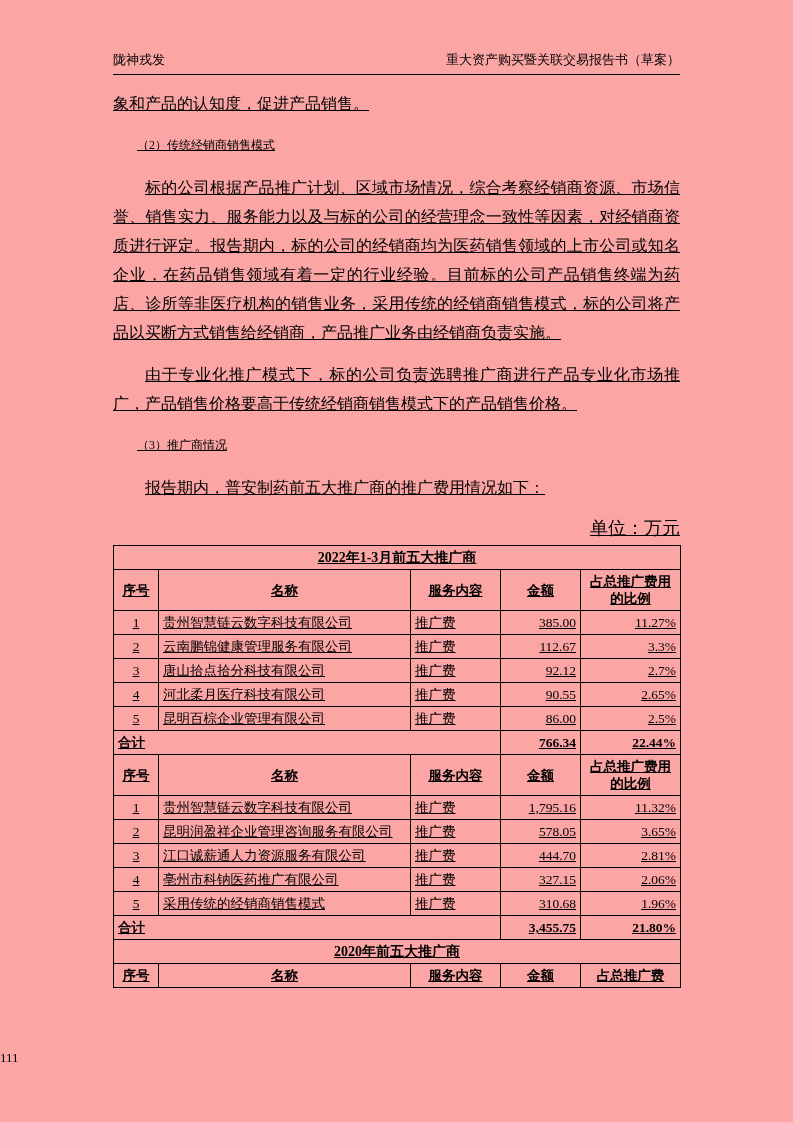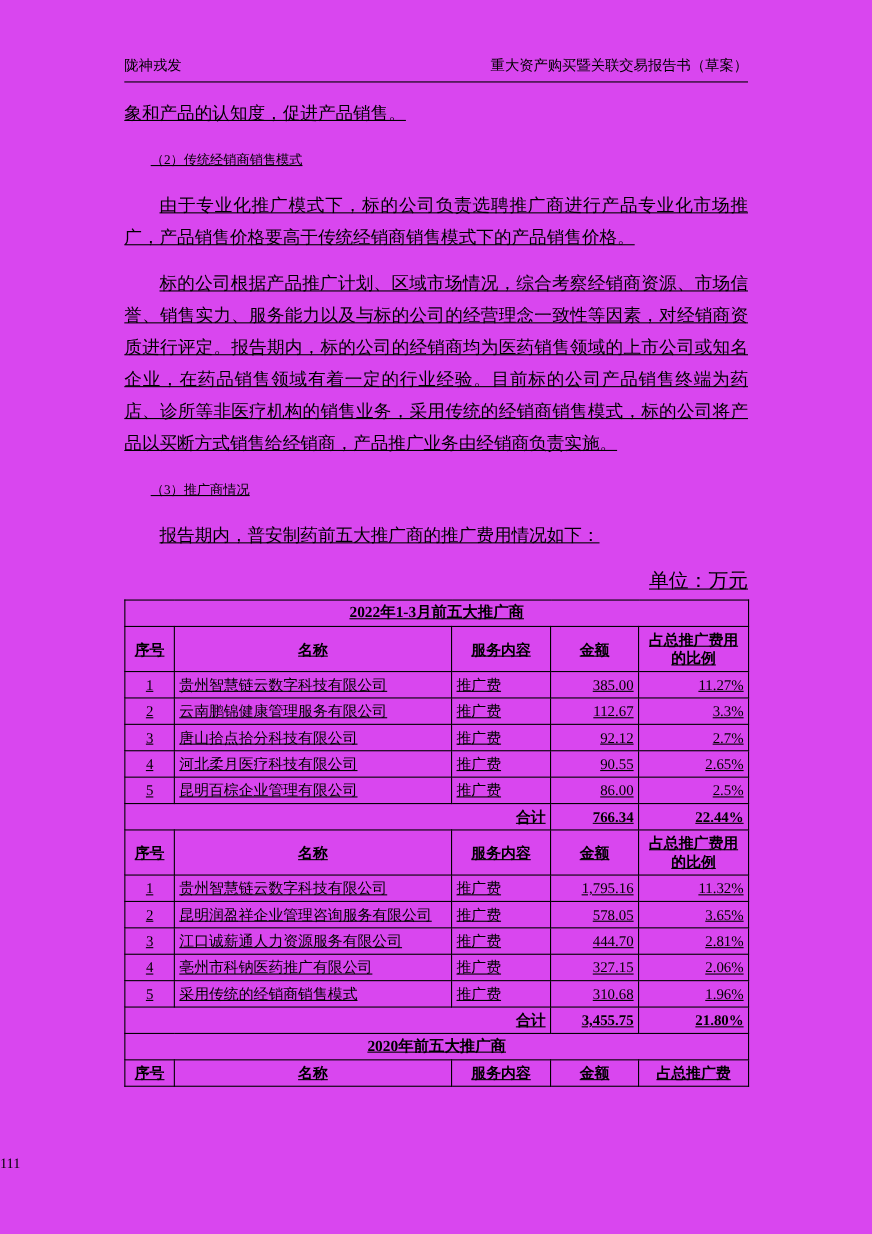--- a/index.html
+++ b/index.html
@@ -1,21 +1,21 @@
 <!DOCTYPE html>
 <html><head>
 <meta charset="utf-8">
 <style>
   * { margin: 0; padding: 0; box-sizing: border-box; }
   html, body { background: #ffffff; }
   .page {
     width: 793px;
     height: 1122px;
     margin: 0 auto;
-    background: #d946ef;
+    background: #fca5a5;
     color: #000;
     position: relative;
     overflow: hidden;
     font-family: "Liberation Serif", "DejaVu Serif", serif;
   }
   
   .doc-header {
     margin: 0 113px;
     padding-top: 52px;
     padding-bottom: 6px;
@@ -72,21 +72,21 @@
   tr.header-row td {
     font-weight: bold;
     text-align: center;
   }
   tr.total-row td { font-weight: bold; }
   td.c-idx  { text-align: center; }
   td.c-name { text-align: left; padding-left: 6px; }
   td.c-svc  { text-align: left; padding-left: 6px; }
   td.c-amt  { text-align: right; padding-right: 10px; }
   td.c-pct  { text-align: right; }
-  td.c-total-label { text-align: right; }
+  td.c-total-label { text-align: left; }
   
   .doc-footer {
     position: absolute;
     left: 0; right: 0;
     bottom: 56px;
     text-align: left;
     font-size: 13px;
   }
 </style>
 </head>
@@ -95,22 +95,22 @@
 <div class="page">
 
   <div class="doc-header">
     <span>陇神戎发</span>
     <span>重大资产购买暨关联交易报告书（草案）</span>
   </div>
 
   <div class="doc-body">
     <p class="para first">象和产品的认知度，促进产品销售。</p>
     <p class="sub-heading">（2）传统经销商销售模式</p>
+    <p class="para">标的公司根据产品推广计划、区域市场情况，综合考察经销商资源、市场信誉、销售实力、服务能力以及与标的公司的经营理念一致性等因素，对经销商资质进行评定。报告期内，标的公司的经销商均为医药销售领域的上市公司或知名企业，在药品销售领域有着一定的行业经验。目前标的公司产品销售终端为药店、诊所等非医疗机构的销售业务，采用传统的经销商销售模式，标的公司将产品以买断方式销售给经销商，产品推广业务由经销商负责实施。</p>
     <p class="para">由于专业化推广模式下，标的公司负责选聘推广商进行产品专业化市场推广，产品销售价格要高于传统经销商销售模式下的产品销售价格。</p>
-    <p class="para">标的公司根据产品推广计划、区域市场情况，综合考察经销商资源、市场信誉、销售实力、服务能力以及与标的公司的经营理念一致性等因素，对经销商资质进行评定。报告期内，标的公司的经销商均为医药销售领域的上市公司或知名企业，在药品销售领域有着一定的行业经验。目前标的公司产品销售终端为药店、诊所等非医疗机构的销售业务，采用传统的经销商销售模式，标的公司将产品以买断方式销售给经销商，产品推广业务由经销商负责实施。</p>
     <p class="sub-heading">（3）推广商情况</p>
     <p class="para">报告期内，普安制药前五大推广商的推广费用情况如下：</p>
     <div class="unit-note">单位：万元</div>
 
     <table class="promoters">
       <colgroup>
         <col style="width:45px">
         <col style="width:252px">
         <col style="width:90px">
         <col style="width:80px">

